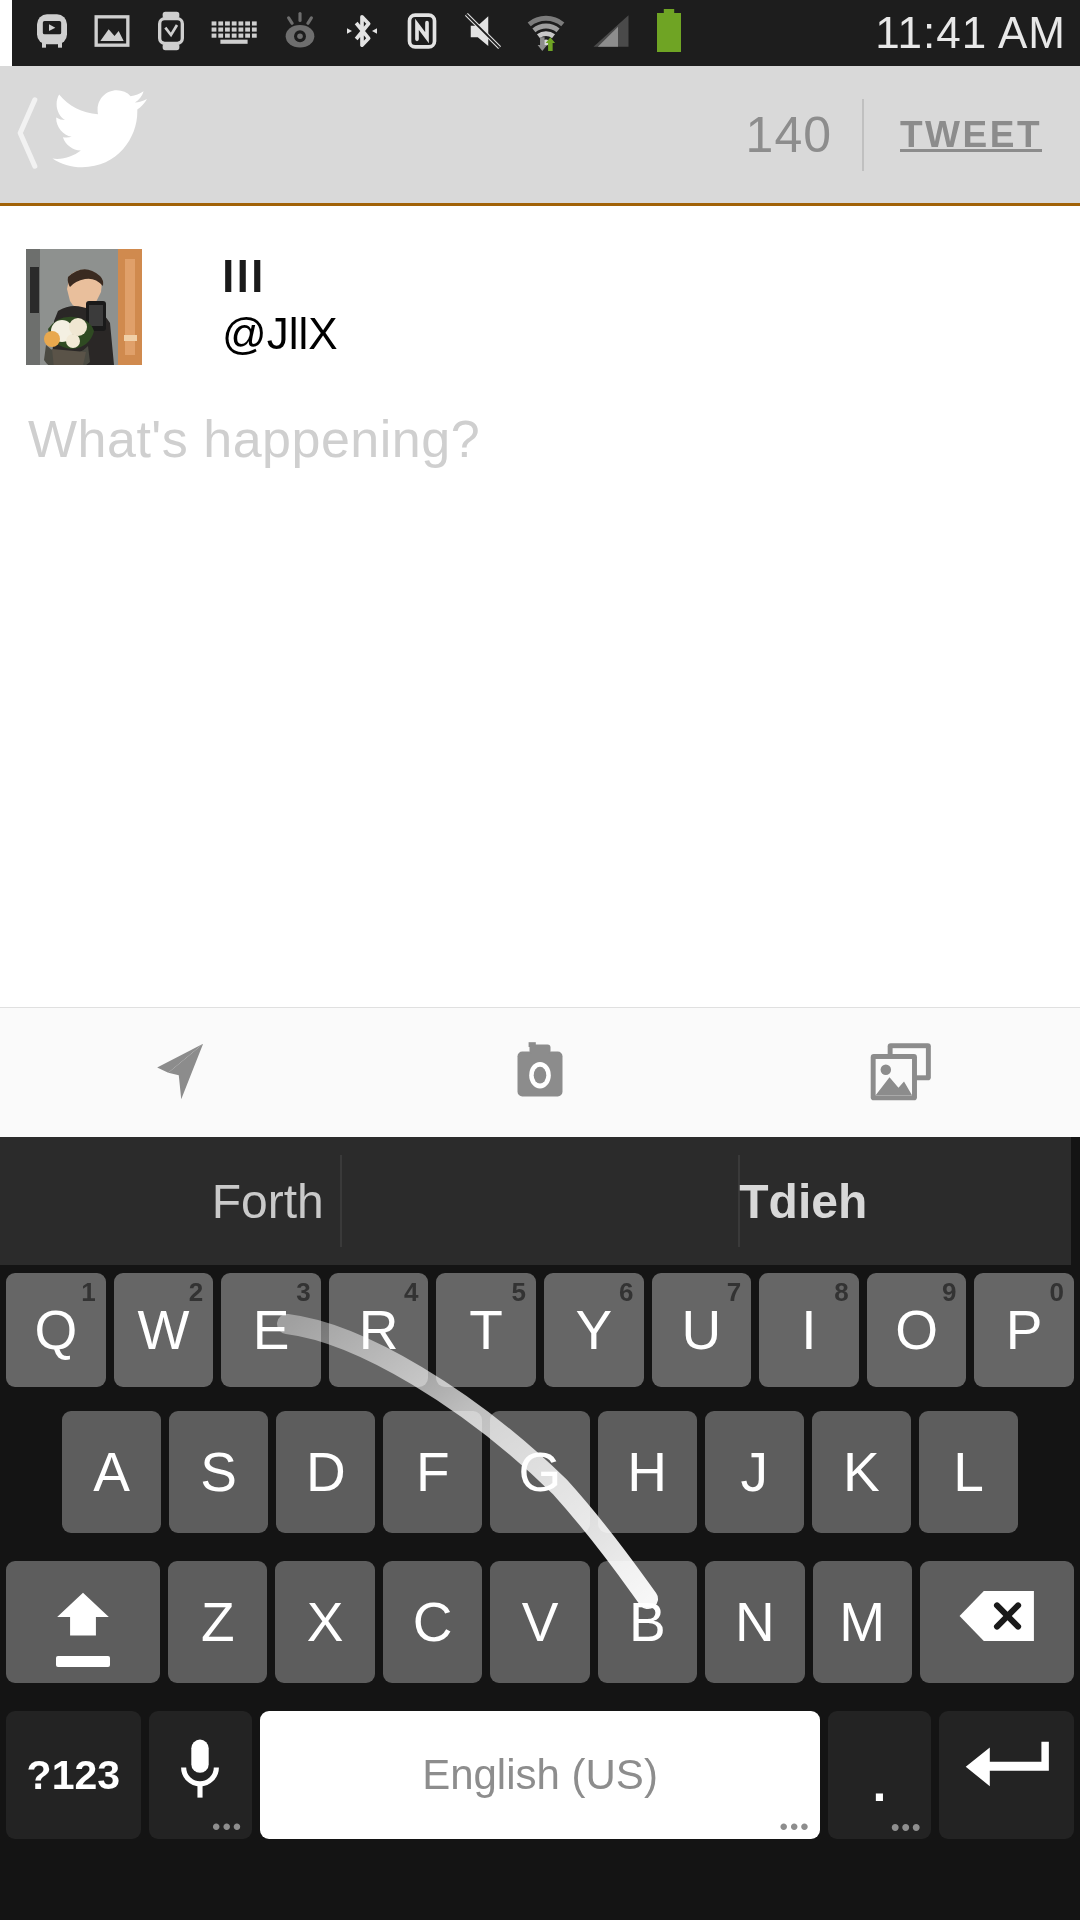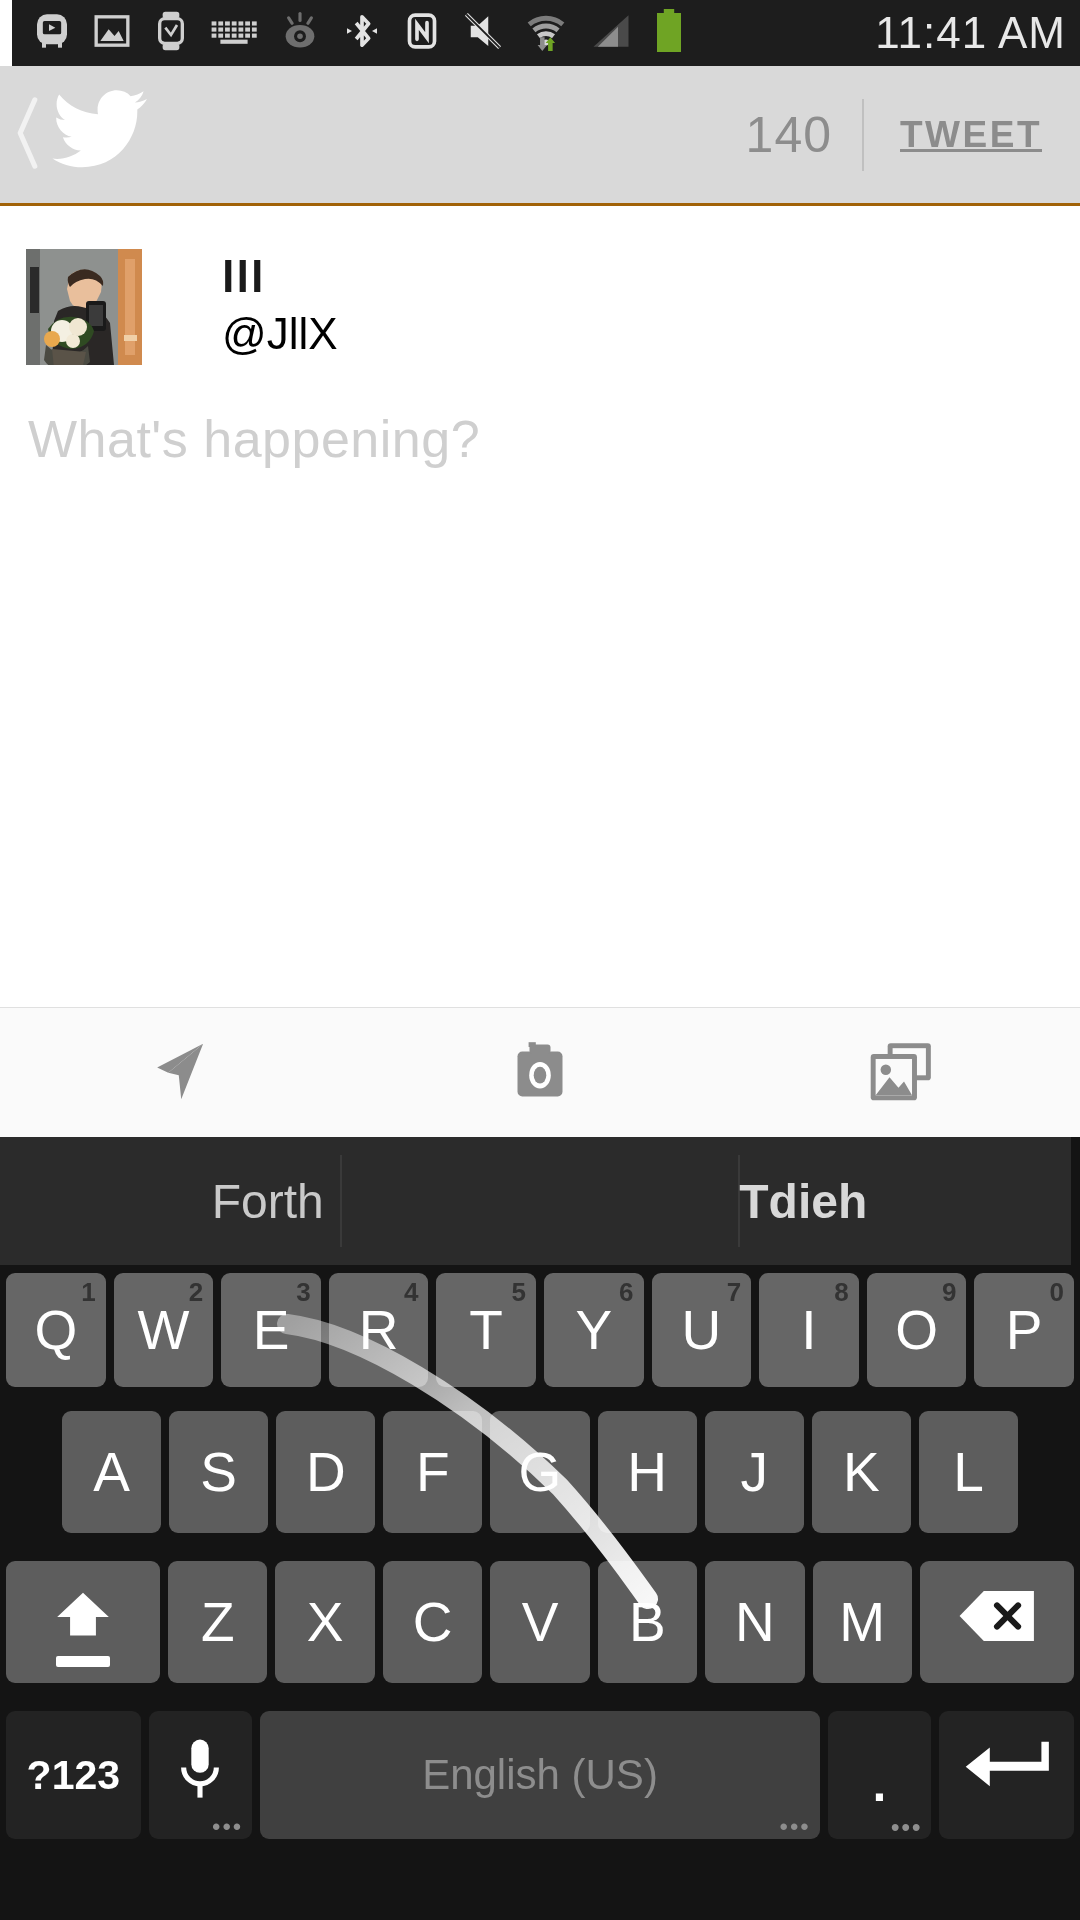--- a/index.html
+++ b/index.html
@@ -119,21 +119,21 @@
   #row3 .key{ height:122px; flex:1; background:#5d5d5d; }
   .key .numhint{
     position:absolute; top:4px; right:10px;
     font-size:26px; color:#333333; font-weight:bold;
   }
   .key.func{ background:#2e2e2e; }
   #row3 .key.func{ flex:1.55; }
   #row4 .key{ height:128px; }
   #k-sym{ flex:1.3; background:#232323; font-size:41px; font-weight:bold; }
   #k-mic{ flex:1.0; background:#232323; }
-  #k-space{ flex:5.4; background:#404040; color:#8d8d8d; font-size:42px; }
+  #k-space{ flex:5.4; background:#ffffff; color:#8d8d8d; font-size:42px; }
   #k-period{ flex:1.0; background:#232323; font-size:50px; font-weight:bold;
              align-items:flex-end; padding-bottom:26px; }
   #k-enter{ flex:1.3; background:#232323; }
   .dots{
     position:absolute; right:9px; bottom:7px; color:#8e8e8e;
     font-size:24px; letter-spacing:2px; line-height:10px;
   }
   #k-space .dots{ color:#8d8d8d; }
 
   

